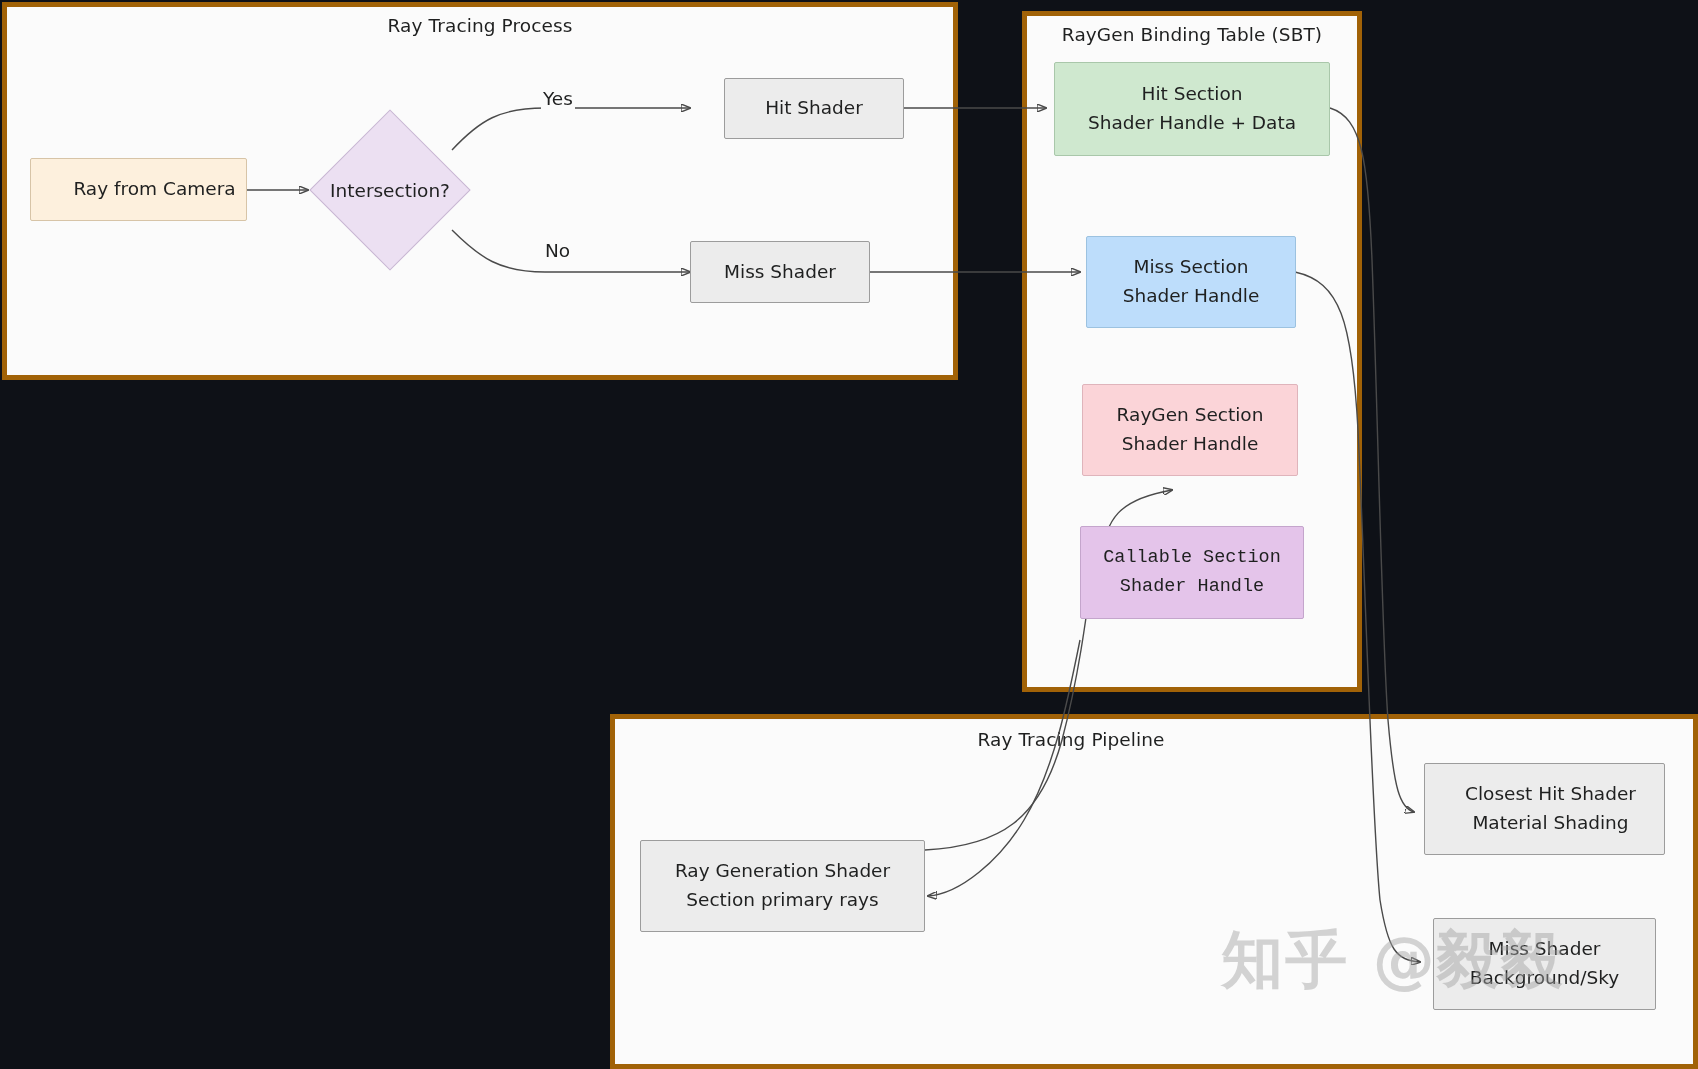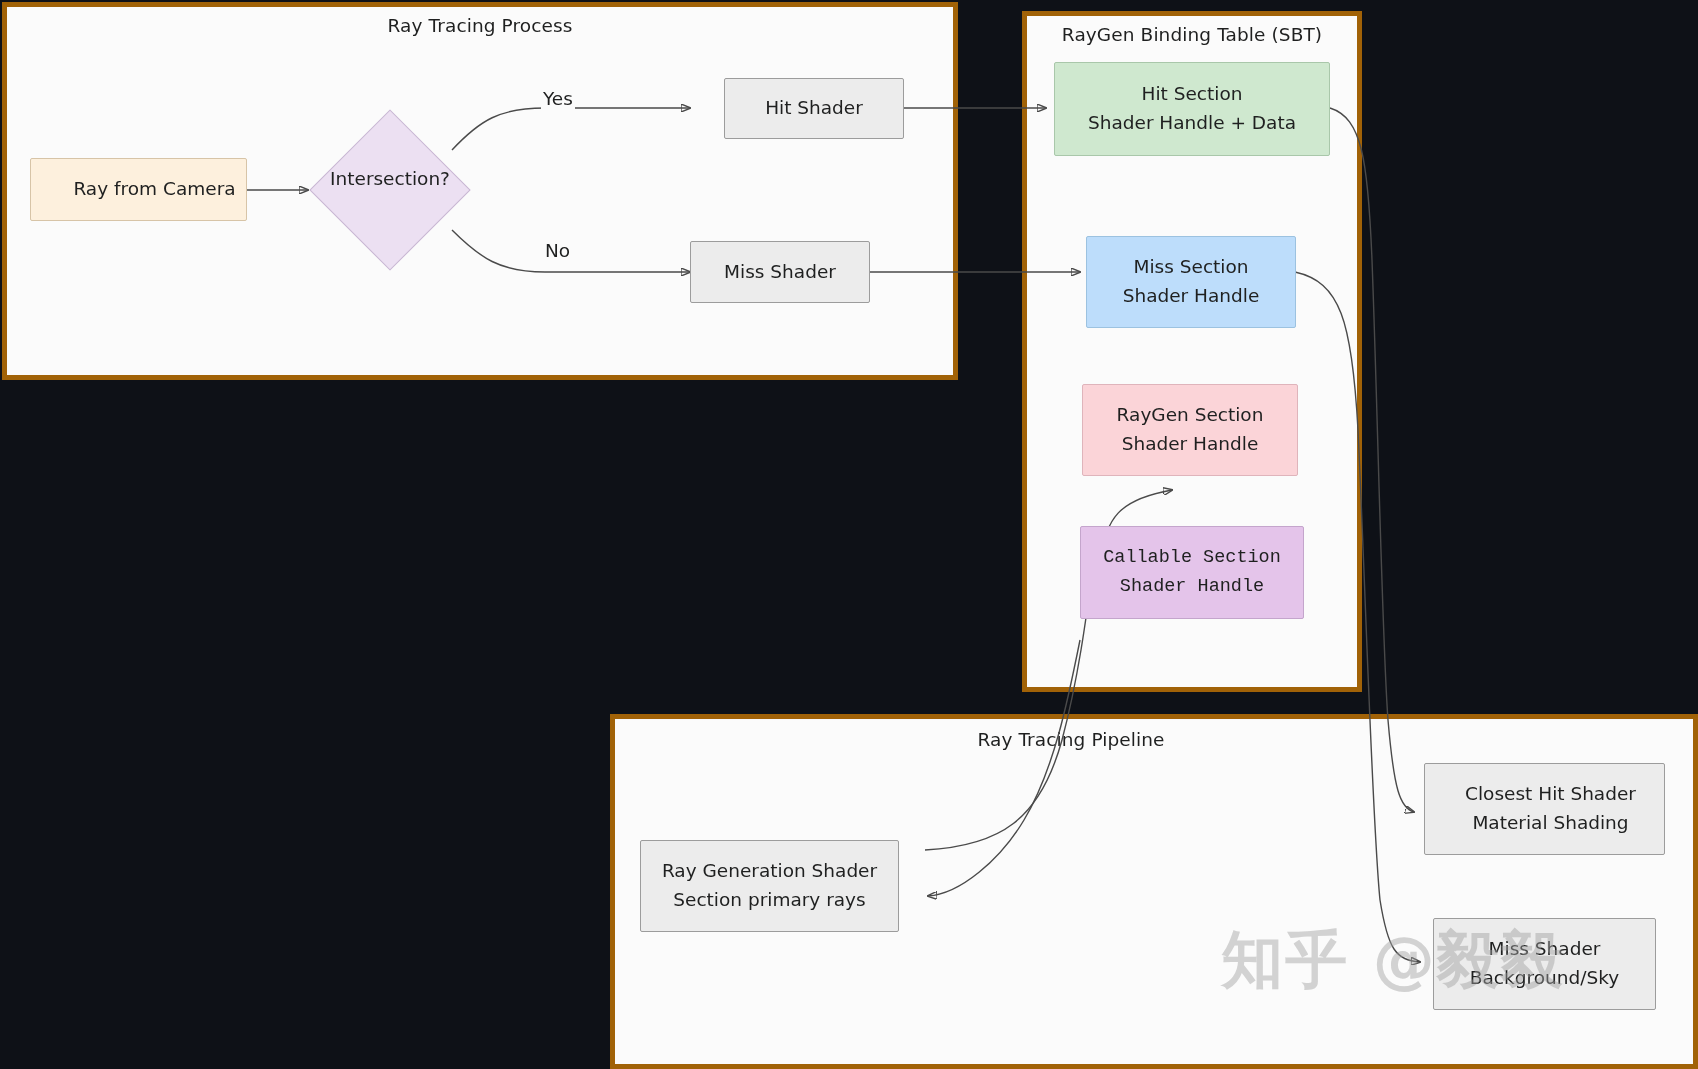--- a/index.html
+++ b/index.html
@@ -131,21 +131,21 @@
     <path d="M925,850 C1000,846 1040,820 1062,740 C1078,680 1086,620 1094,560" marker-end="url(#ah)"></path>
 
     <path d="M1080,640 C1068,700 1054,770 1024,820 C1000,860 960,894 928,896" marker-end="url(#ah)"></path>
   </svg>
 
   <div class="node n-camera" style="left:30px;top:158px;width:217px;height:63px;padding-left:32px;">
     <span>Ray from Camera</span>
   </div>
 
   <div class="diamond" style="left:333px;top:133px;width:114px;height:114px;"></div>
-  <div class="diamond-label" style="left:307px;top:160px;width:166px;height:36px;">
+  <div class="diamond-label" style="left:307px;top:172px;width:166px;height:36px;">
     <span>Intersection?</span>
   </div>
 
   <div class="node n-grey" style="left:724px;top:78px;width:180px;height:61px;">
     <span>Hit Shader</span>
   </div>
 
   <div class="node n-grey" style="left:690px;top:241px;width:180px;height:62px;">
     <span>Miss Shader</span>
   </div>
@@ -166,21 +166,21 @@
   <div class="node n-raygen" style="left:1082px;top:384px;width:216px;height:92px;">
     <span class="l1">RayGen Section</span>
     <span class="l2">Shader Handle</span>
   </div>
 
   <div class="node n-callable" style="left:1080px;top:526px;width:224px;height:93px;font-family:Liberation Mono, monospace;">
     <span class="l1">Callable Section</span>
     <span class="l2">Shader Handle</span>
   </div>
 
-  <div class="node n-grey" style="left:640px;top:840px;width:259px;height:92px;">
+  <div class="node n-grey" style="left:640px;top:840px;width:285px;height:92px;">
     <span class="l1">Ray Generation Shader</span>
     <span class="l2">Section primary rays</span>
   </div>
 
   <div class="node n-grey" style="left:1424px;top:763px;width:241px;height:92px;padding-left:12px;">
     <span class="l1">Closest Hit Shader</span>
     <span class="l2">Material Shading</span>
   </div>
 
   <div class="node n-grey" style="left:1433px;top:918px;width:223px;height:92px;">

